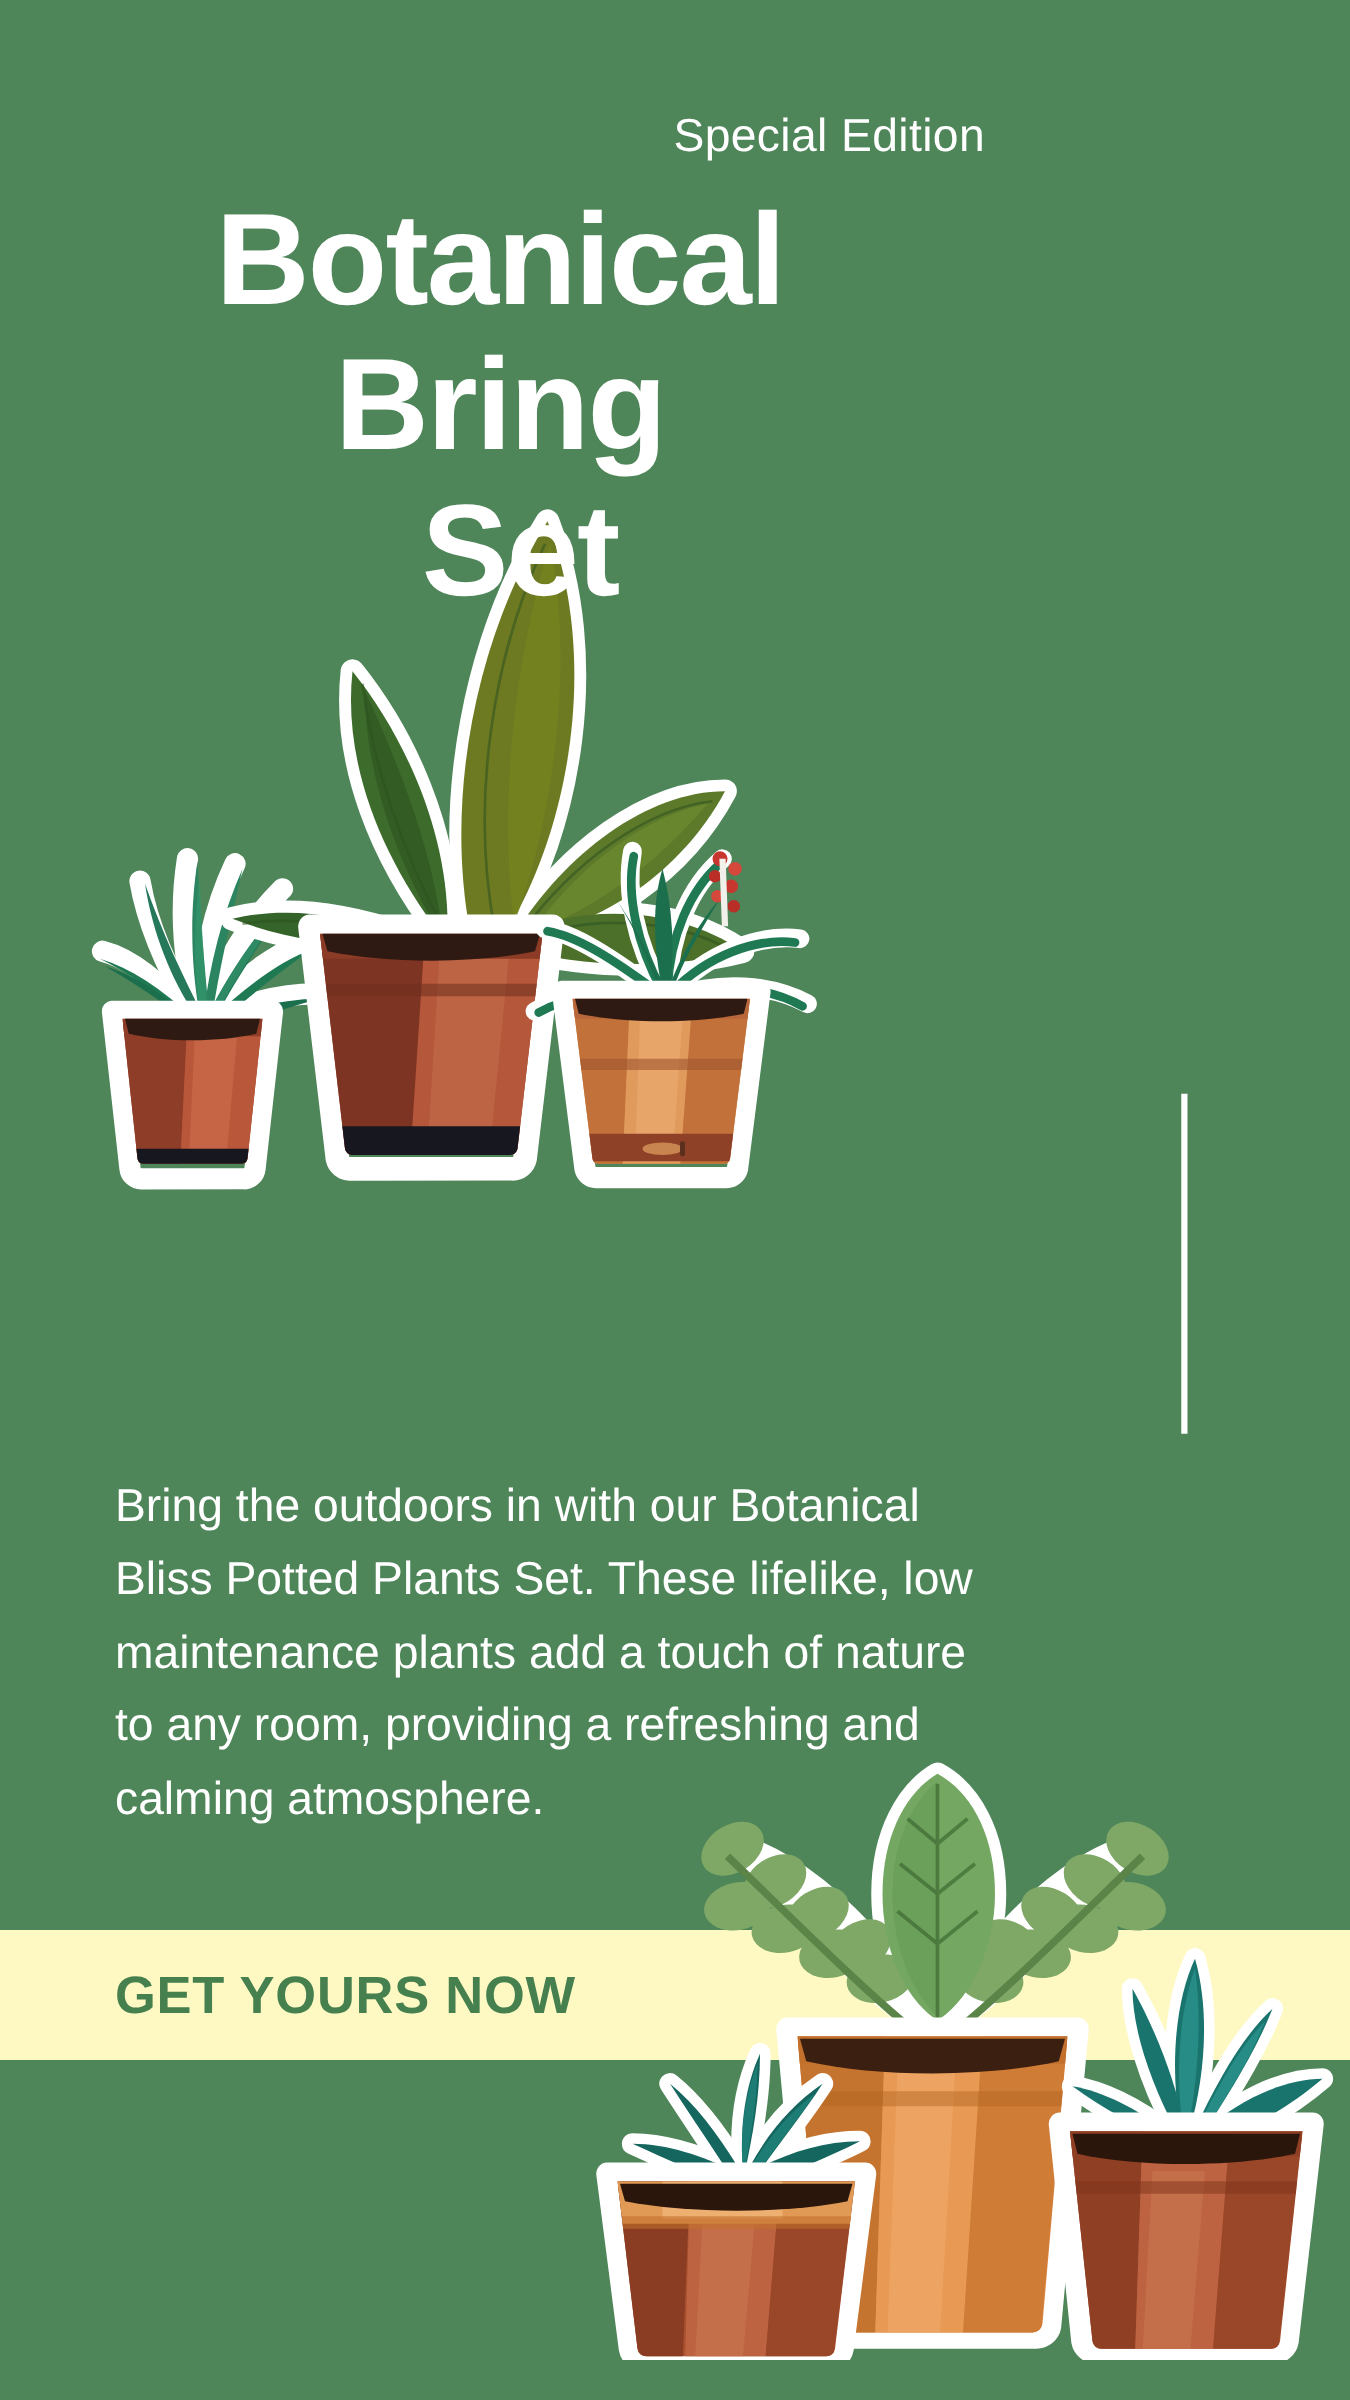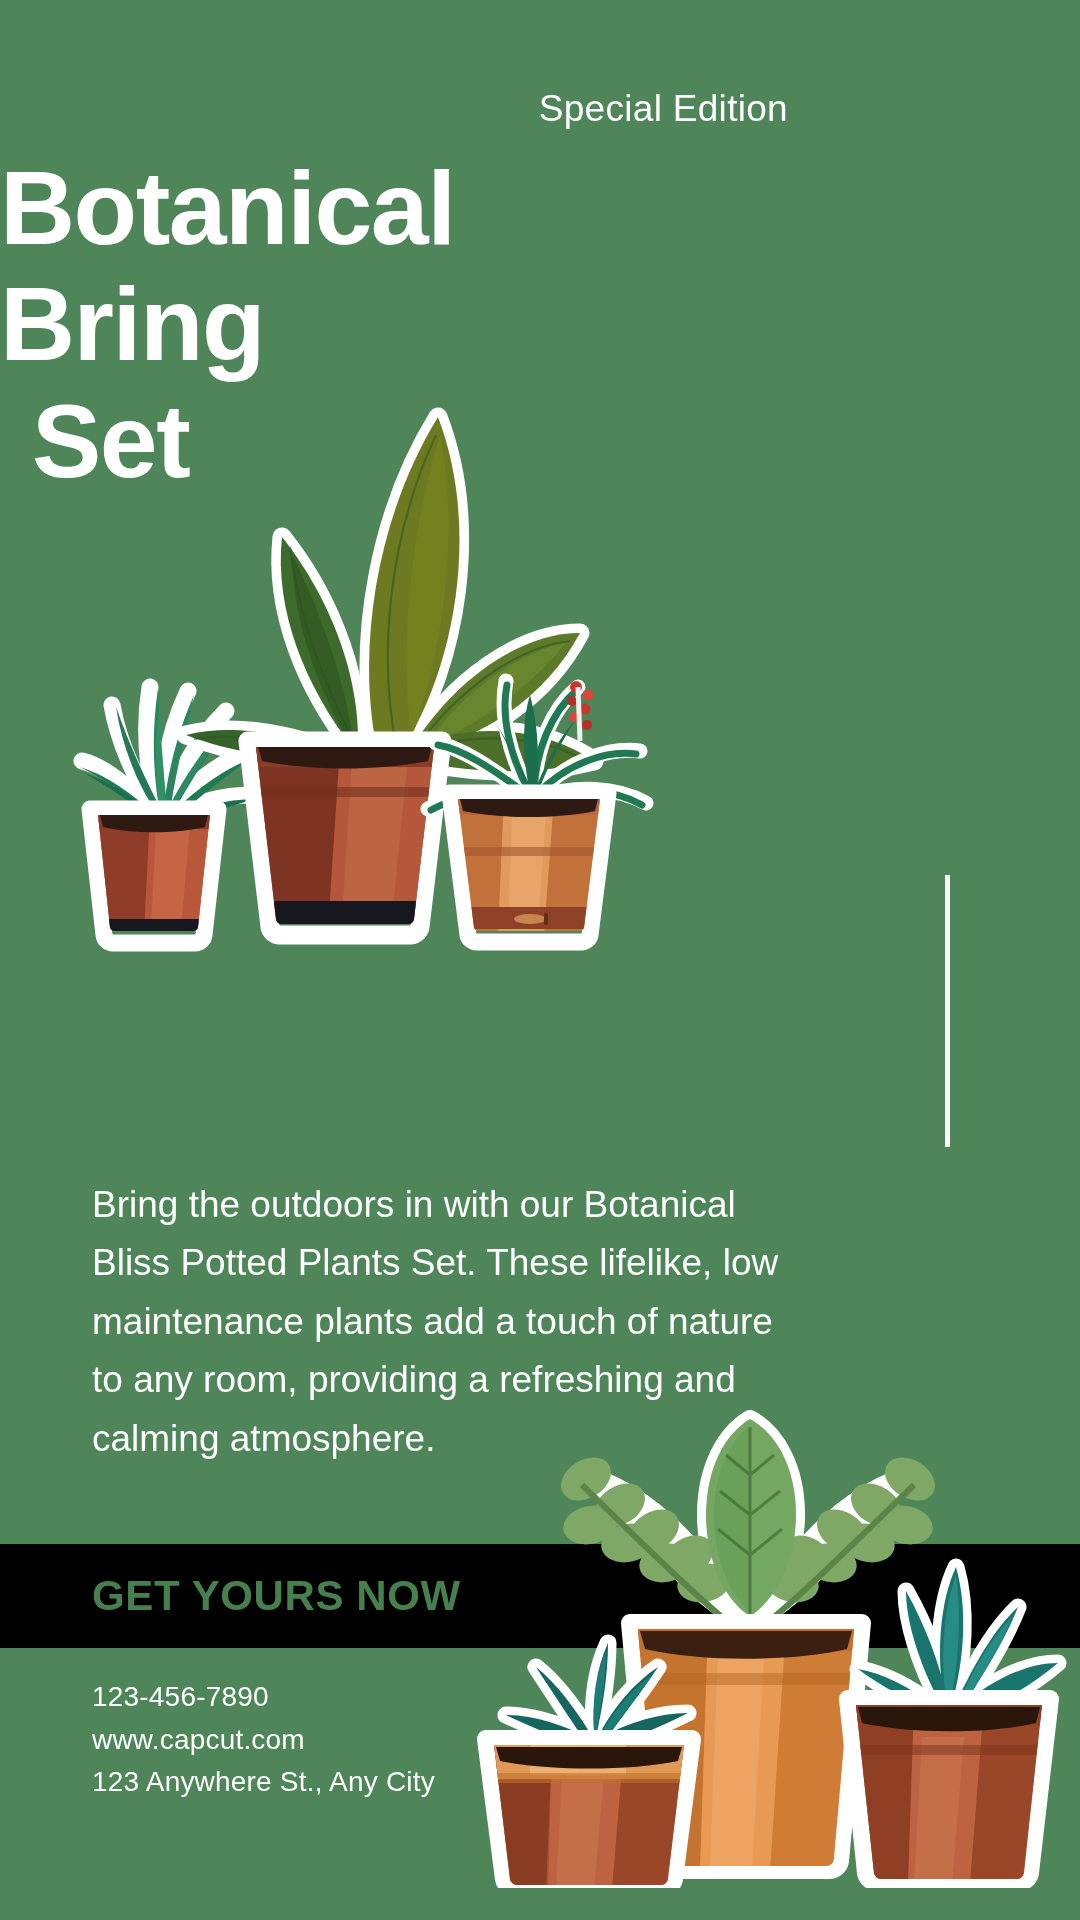--- a/index.html
+++ b/index.html
@@ -23,23 +23,23 @@
     top:88px; right:292px;
     font-size:37px;
     font-weight:400;
     letter-spacing:0.3px;
     color:#ffffff;
     white-space:nowrap;
   }
 
   .headline {
     position:absolute;
-    top:150px; left:0; right:0;
+    top:150px; left:12px; right:0;
     padding-right:292px;
-    text-align:left;
+    text-align:center;
     color:#ffffff;
     font-weight:700;
     font-size:104px;
     line-height:1.12;
     letter-spacing:-1.5px;
     z-index:6;
     pointer-events:none;
   }
   .headline .line { display:block; white-space:nowrap; }
   .headline .line.l1 { padding-right:0px; }
@@ -76,21 +76,21 @@
     font-weight:400;
     z-index:5;
   }
   .body-copy p { margin:0; }
 
   
   .cta-banner {
     position:absolute;
     left:0; top:1544px;
     width:1080px; height:104px;
-    background:#000000;
+    background:#fef9c3;
     z-index:7;
   }
   .cta-label {
     position:absolute;
     left:92px; top:50%;
     transform:translateY(-50%);
     color:#47804f;
     font-size:42px;
     font-weight:700;
     letter-spacing:0.6px;
@@ -299,25 +299,20 @@
   </div>
 
   <div class="body-copy">
     <p>Bring the outdoors in with our Botanical Bliss Potted Plants Set. These lifelike, low maintenance plants add a touch of nature to any room, providing a refreshing and calming atmosphere.</p>
   </div>
 
   <div class="cta-banner">
     <span class="cta-label">GET YOURS NOW</span>
   </div>
 
-  <div class="footer">
-    <div>123-456-7890</div>
-    <div>www.capcut.com</div>
-    <div>123 Anywhere St., Any City</div>
-  </div>
 
   <div class="corner-art">
     <svg viewBox="0 0 620 505" xmlns="http://www.w3.org/2000/svg">
       <defs>
         <clipPath id="cBig">
             <path d="M168 214 h216 l-20 230 a8 8 0 0 1 -8 7 h-160 a8 8 0 0 1 -8 -7 Z"></path>
           </clipPath>
         <clipPath id="cSmall">
             <path d="M24 330 h190 l-16 134 a7 7 0 0 1 -7 6 h-144 a7 7 0 0 1 -7 -6 Z"></path>
           </clipPath>

